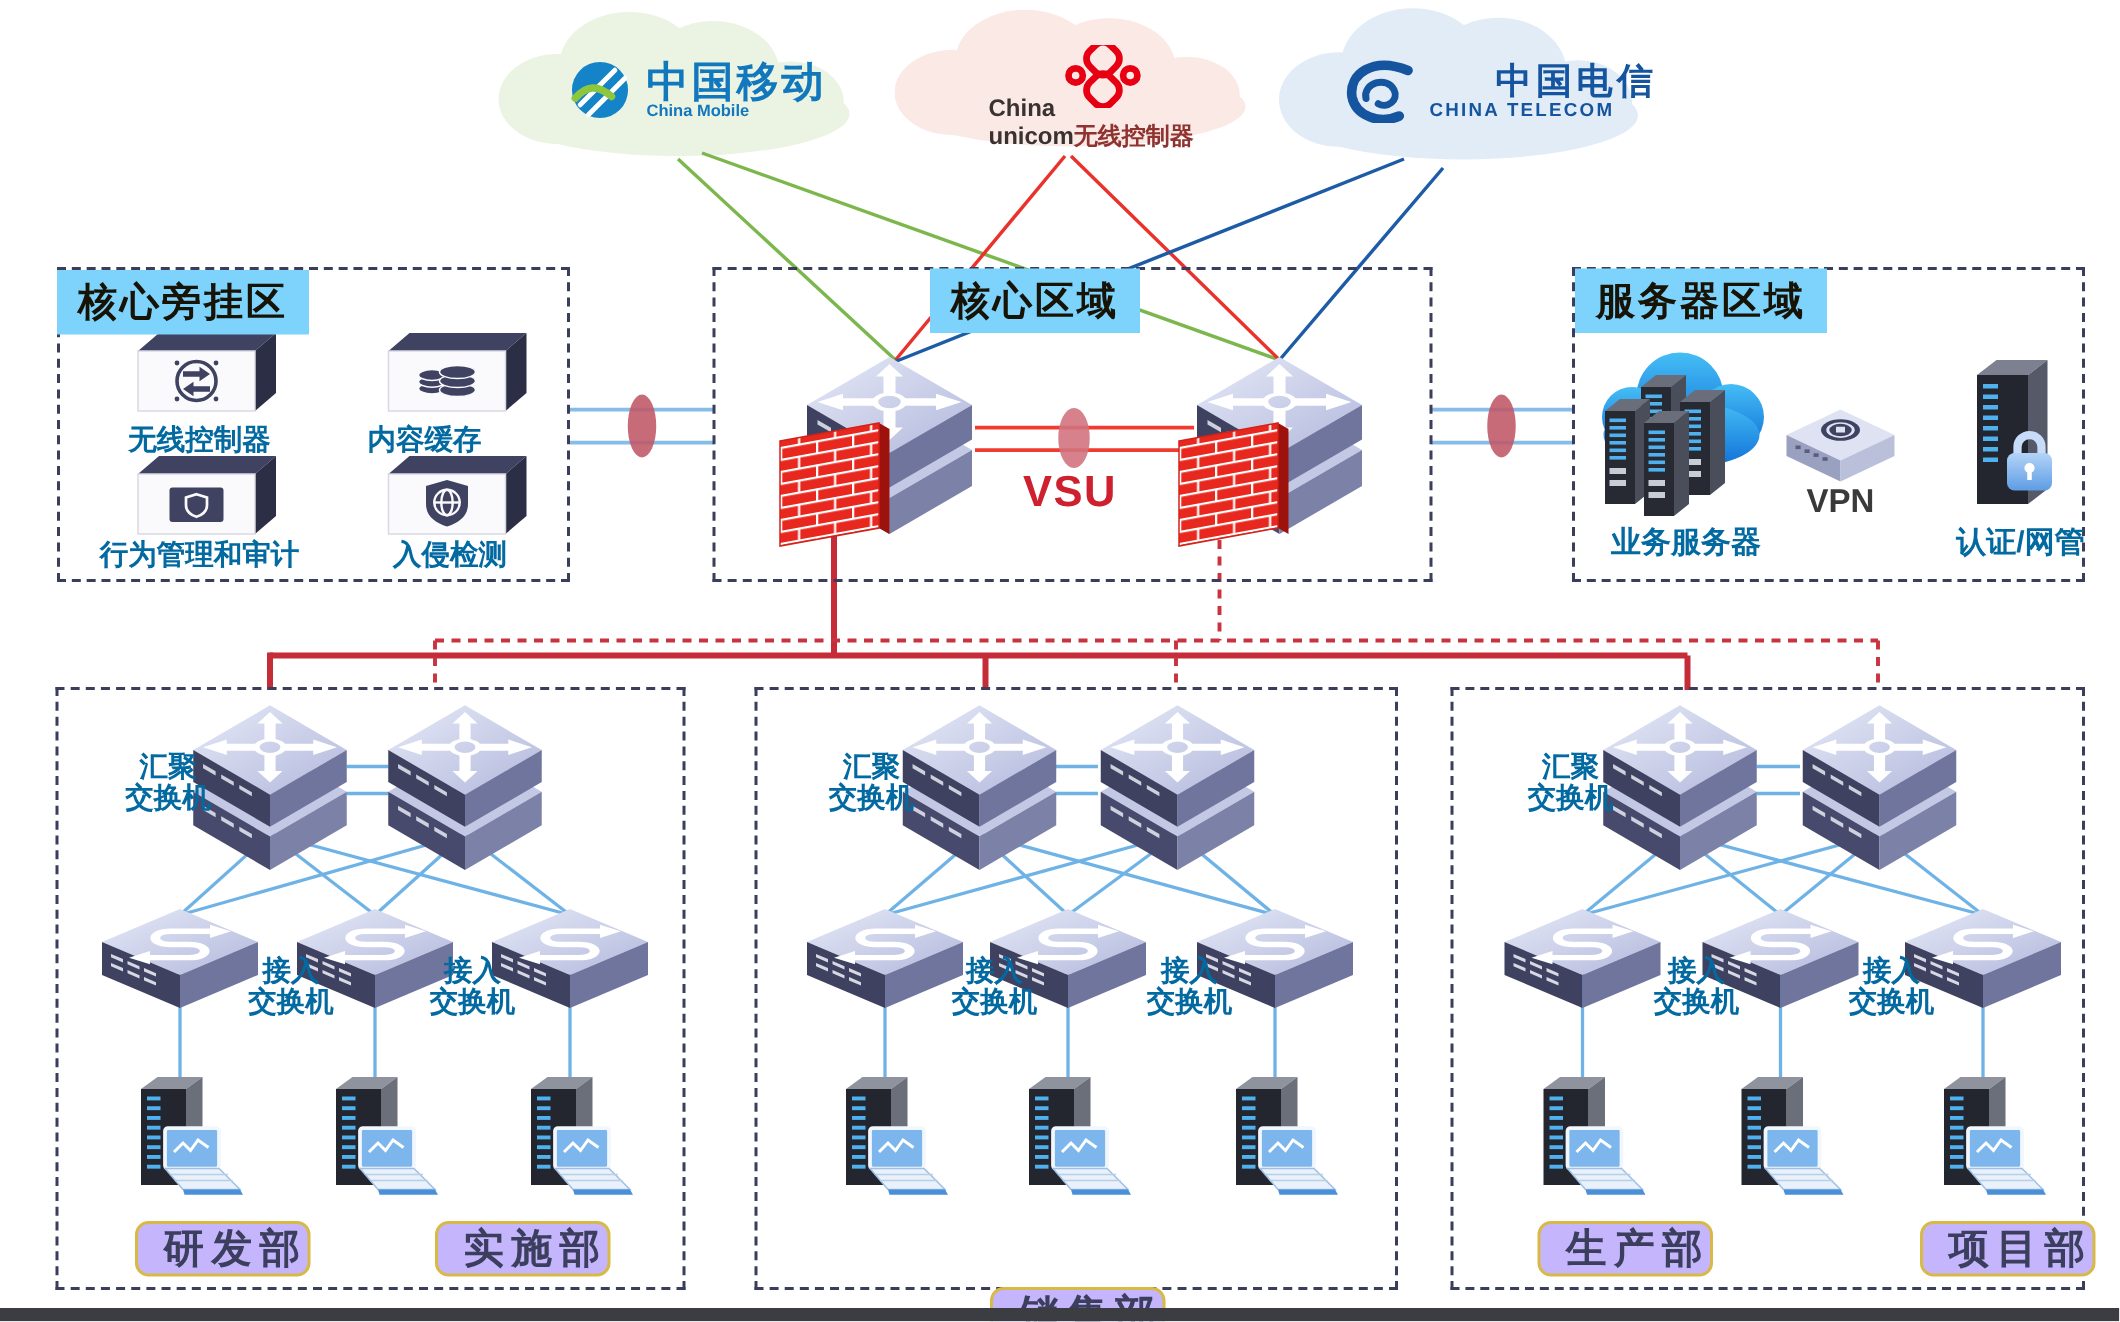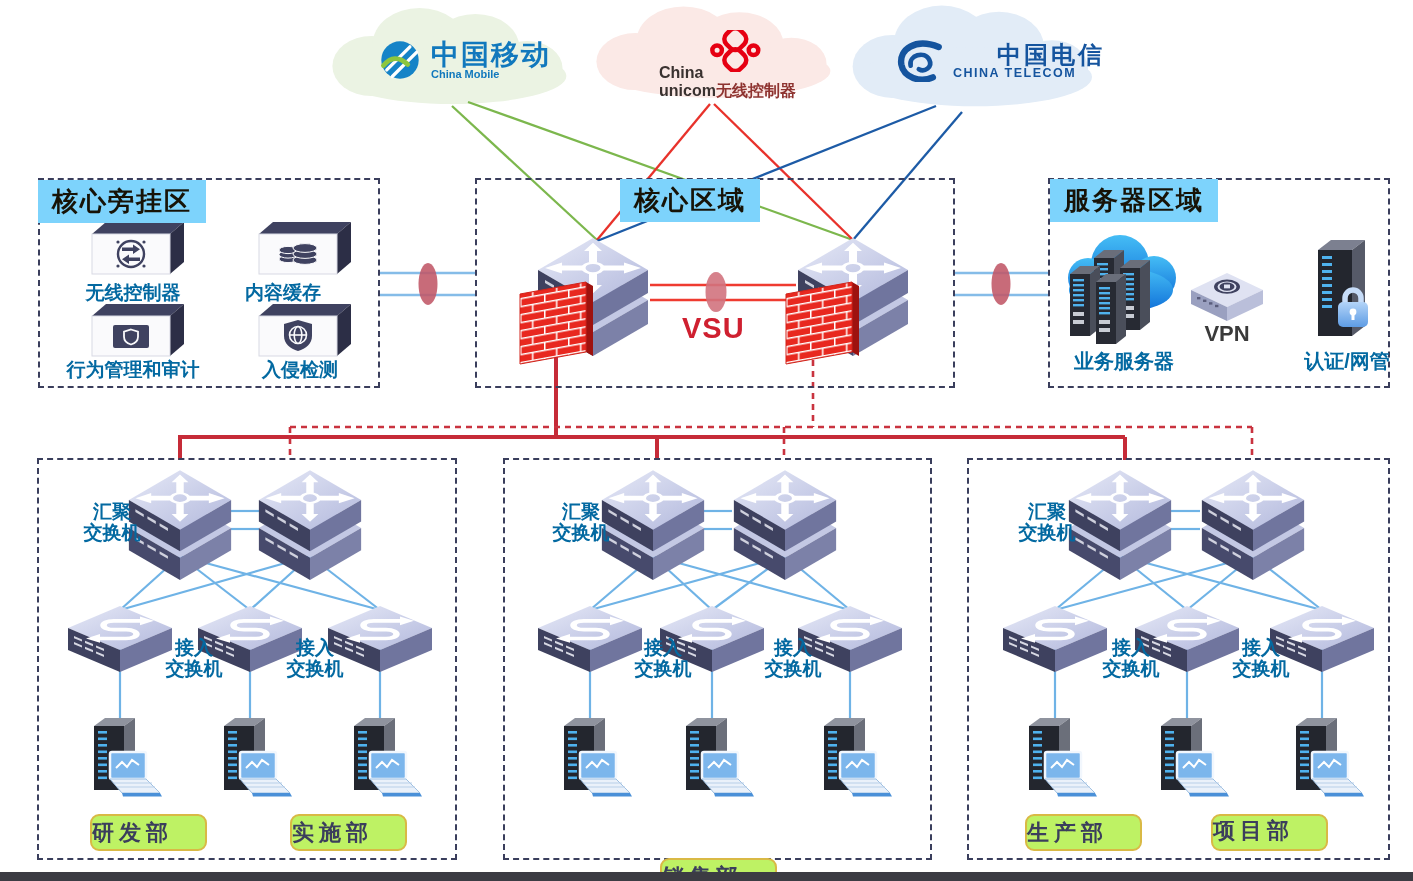--- a/index.html
+++ b/index.html
@@ -4,22 +4,22 @@
 <style>
   html,body{margin:0;padding:0;background:#fff;}
   .stage{position:relative;width:1413px;height:881px;background:#ffffff;overflow:hidden;
          font-family:"Liberation Sans","DejaVu Sans",sans-serif;}
   .layer{position:absolute;left:0;top:0;}
   .box{position:absolute;border:2px dashed #3a3e5c;box-sizing:border-box;background:transparent;}
   .ztitle{position:absolute;background:#7dd3fc;color:#171307;font-weight:700;font-size:26px;
           padding:4px 14px;letter-spacing:2px;white-space:nowrap;}
   .lbl{position:absolute;color:#0369a1;font-weight:700;text-align:center;white-space:nowrap;}
   .two-line{line-height:21px;font-size:19px;}
-  .pill{position:absolute;width:113px;height:33px;background:#bef264;border:2px solid #d9b945;
-        border-radius:9px;color:#3b3e5c;font-weight:700;font-size:22px;text-align:left;
+  .pill{position:absolute;width:113px;height:33px;background:#c4b5fd;border:2px solid #d9b945;
+        border-radius:9px;color:#3b3e5c;font-weight:700;font-size:27px;text-align:right;
         line-height:33px;letter-spacing:5px;box-sizing:content-box;}
   .vsu{position:absolute;color:#cf2030;font-weight:700;font-size:29px;letter-spacing:1px;}
   .logo{position:absolute;display:flex;align-items:center;gap:9px;}
   .logo .col{display:flex;flex-direction:column;line-height:1.05;}
   .mobile-cn{font-size:28px;font-weight:700;color:#1178bd;letter-spacing:2px;}
   .mobile-en{font-size:11px;font-weight:700;color:#1178bd;}
   .telecom-cn{font-size:24px;font-weight:700;color:#15549e;letter-spacing:3px;margin-left:44px;}
   .telecom-en{font-size:12.5px;font-weight:700;color:#15549e;letter-spacing:1.5px;}
   .unicom{position:absolute;left:655px;top:28px;width:150px;height:72px;}
   .unicom .cicon{position:absolute;left:52px;top:2px;}
@@ -473,16 +473,16 @@
   </div>
   <div class="lbl two-line" style="left:1219px;top:637px;width:84px;">
     <div>接入</div>
     <div>交换机</div>
   </div>
 
   <div class="pill" style="left:90px;top:814px;">研发部</div>
   <div class="pill" style="left:290px;top:814px;">实施部</div>
   <div class="pill" style="left:660px;top:858px;">销售部</div>
   <div class="pill" style="left:1025px;top:814px;">生产部</div>
-  <div class="pill" style="left:1211px;top:814px;font-family:Liberation Mono, monospace;">项目部</div>
+  <div class="pill" style="left:1280px;top:814px;">项目部</div>
 
   <div class="bottom-bar"></div>
 </div>
 
 </body></html>

